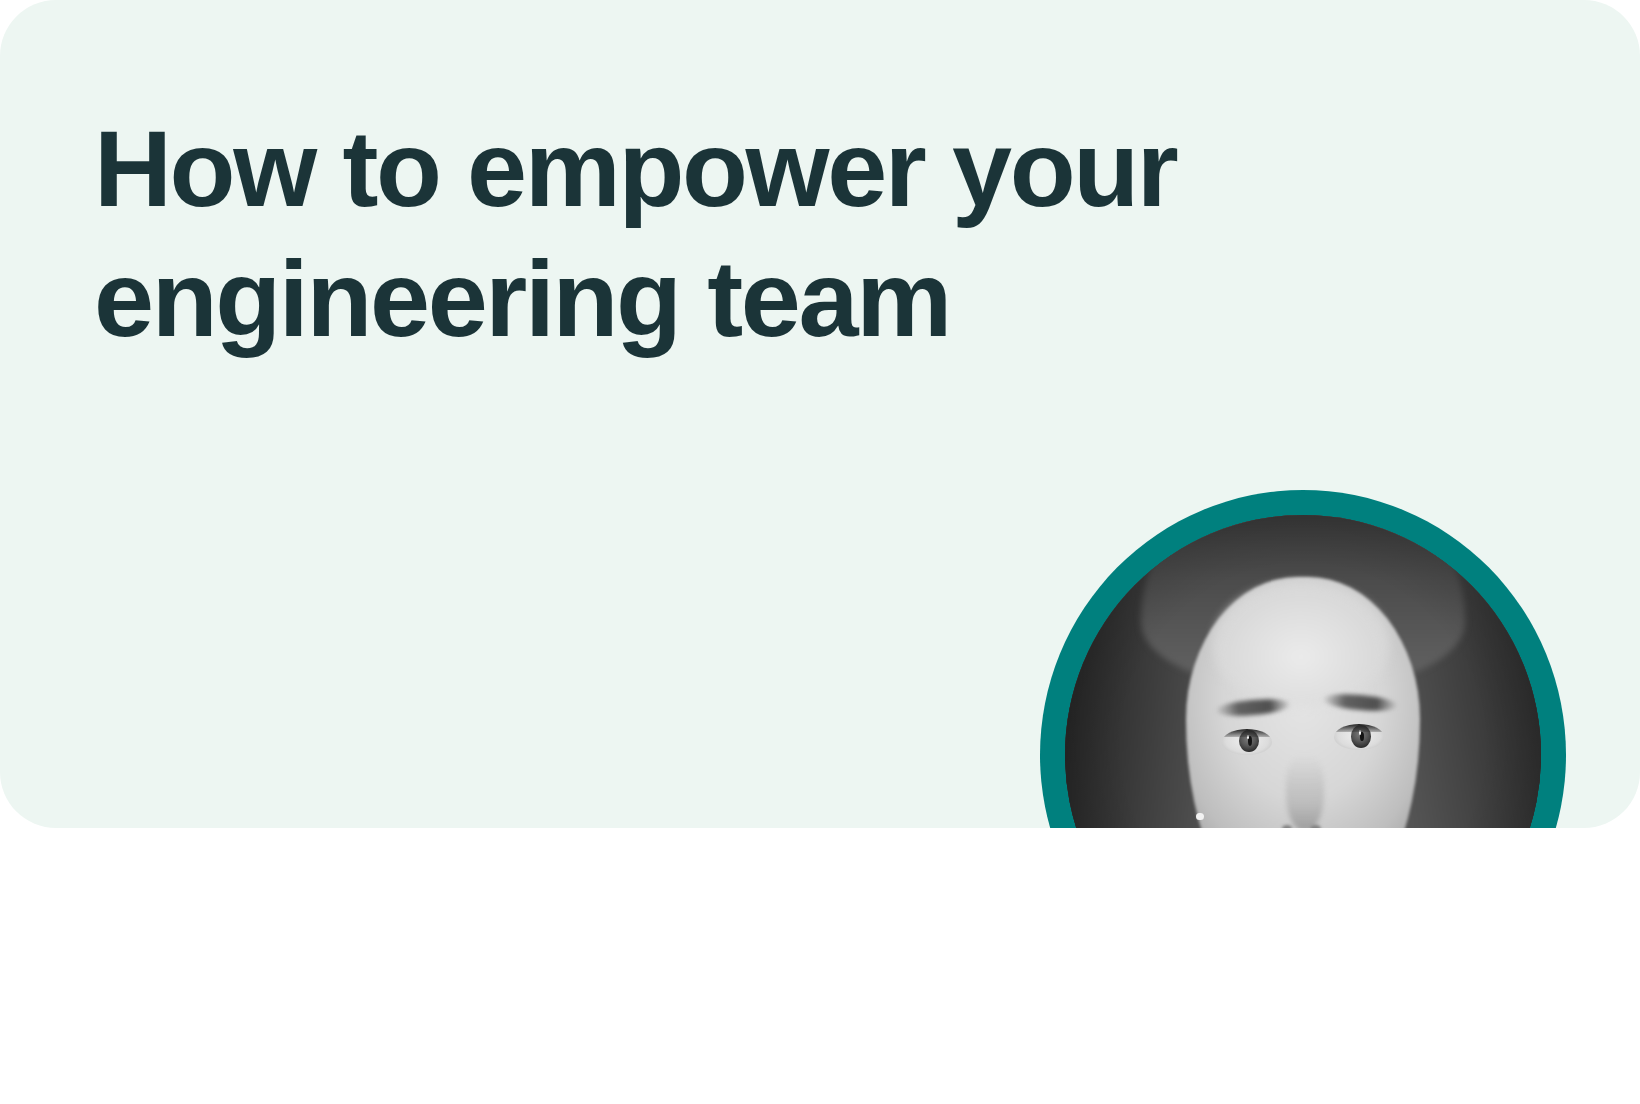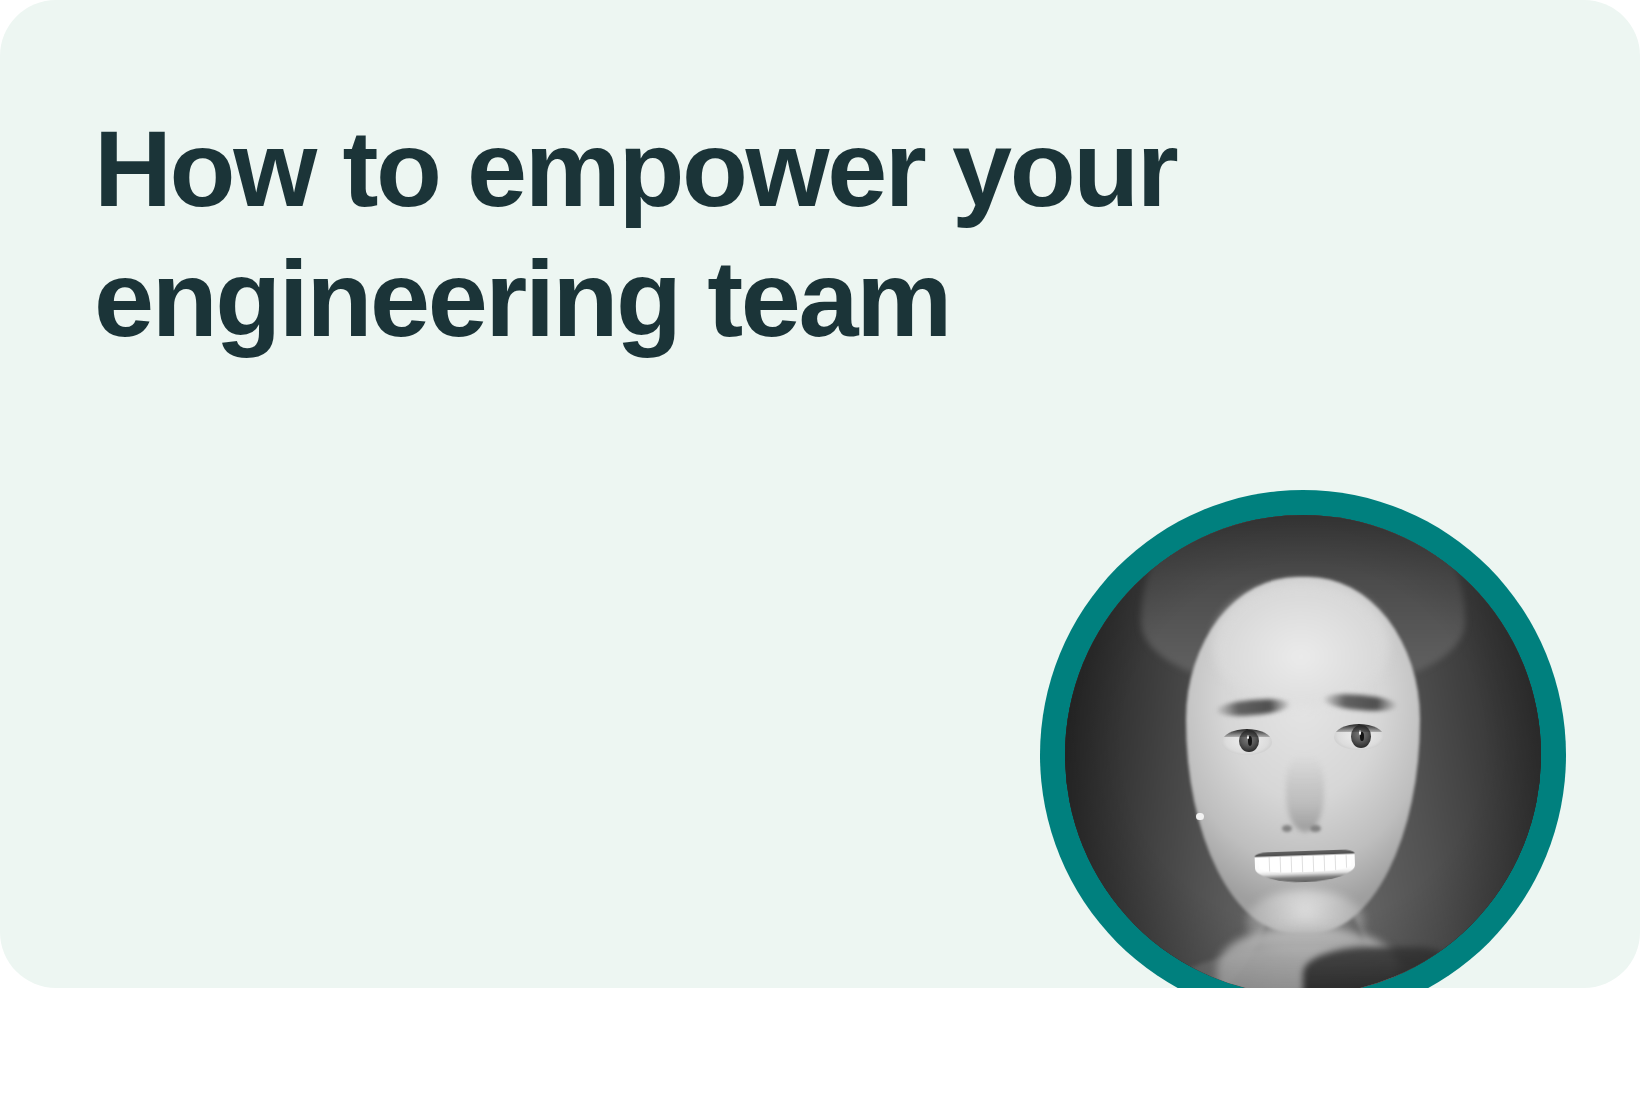--- a/index.html
+++ b/index.html
@@ -8,21 +8,21 @@
     padding: 0;
     background: #ffffff;
   }
   body {
     font-family: "Liberation Sans", sans-serif;
   }
 
   .card {
     position: relative;
     width: 1640px;
-    height: 988px;
+    height: 828px;
     background: #edf6f2;
     border-radius: 56px;
     overflow: hidden;
     box-sizing: border-box;
   }
 
   .headline {
     position: absolute;
     left: 94px;
     top: 104px;

